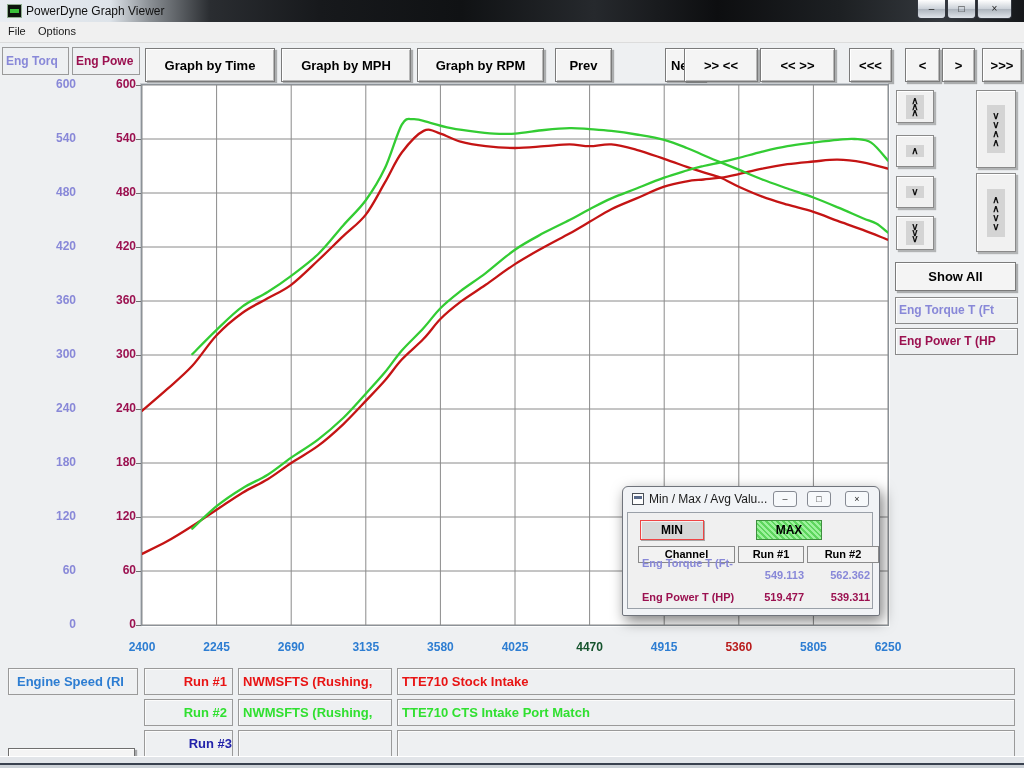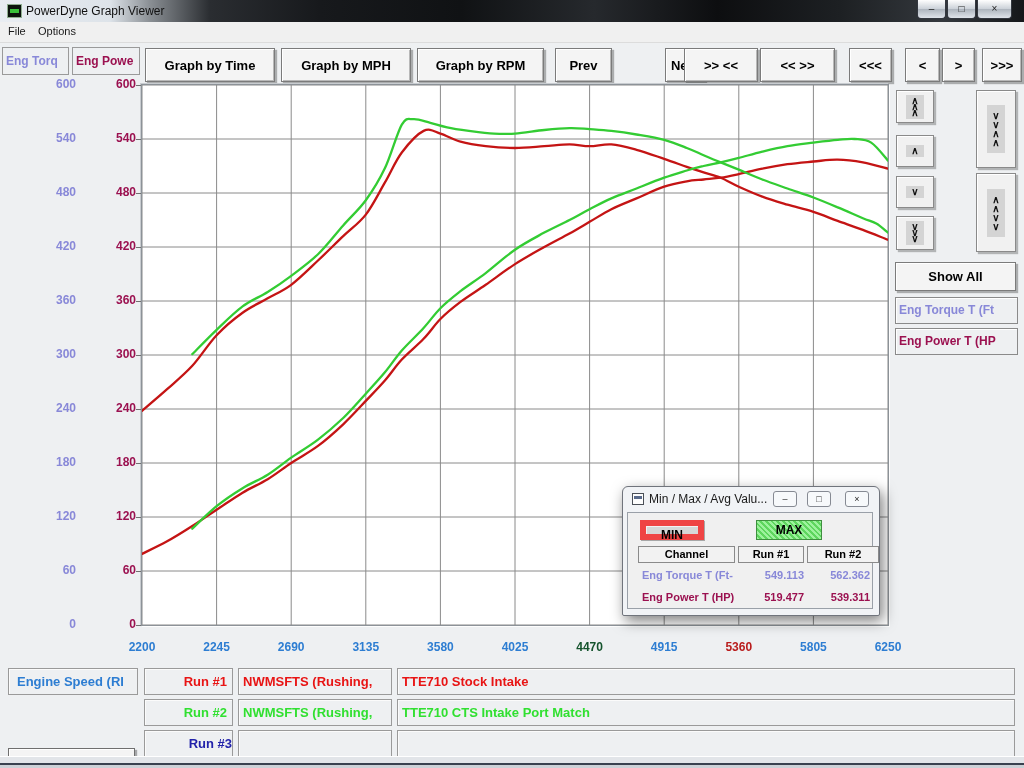--- a/index.html
+++ b/index.html
@@ -52,21 +52,21 @@
   .mm-title{position:absolute;left:0;top:0;width:100%;height:25px;font-size:12px;color:#1a1a1a;}
   .mm-title-text{position:absolute;left:26px;top:5px;white-space:nowrap;}
   .mm-icon{position:absolute;left:9px;top:6px;width:12px;height:12px;background:#fdfdfd;
     border:1px solid #4a4f57;box-sizing:border-box;}
   .mm-icon i{display:block;margin:2px 1px 0 1px;height:3px;background:#5a6b8c;}
   .mm-capbtn{position:absolute;top:4px;height:16px;width:24px;border:1px solid #868a93;border-radius:3px;
     background:#f7f9fb;color:#2a2a2a;font-size:9px;text-align:center;line-height:14px;box-sizing:border-box;}
   .mm-body{position:absolute;left:4px;top:25px;width:246px;height:97px;background:#f0f0f0;
     border:1px solid #9aa0a8;box-sizing:border-box;}
   .mm-min{position:absolute;left:12px;top:7px;width:64px;height:20px;background:#d7d7d7;
-    border:6px solid #ef4444;box-shadow:inset 1px 1px 0 #f2f2f2,1px 1px 0 rgba(0,0,0,.3);
+    border:1px solid #ef4444;box-shadow:inset 1px 1px 0 #f2f2f2,1px 1px 0 rgba(0,0,0,.3);
     font-size:12px;font-weight:bold;text-align:center;line-height:18px;box-sizing:border-box;}
   .mm-max{position:absolute;left:128px;top:7px;width:66px;height:20px;
     background:repeating-linear-gradient(45deg,#9df29d 0 2px,#5ed65e 2px 4px);
     border:1px solid #3f8f3f;font-size:12px;font-weight:bold;text-align:center;line-height:18px;box-sizing:border-box;}
   .mm-hdr{position:absolute;top:33px;height:17px;border:1px solid #8a8a8a;background:#f2f2f2;
     box-sizing:border-box;font-size:11px;font-weight:bold;text-align:center;line-height:15px;}
   .mm-row-label{position:absolute;font-size:11px;font-weight:bold;white-space:nowrap;}
   .mm-val{position:absolute;font-size:11px;font-weight:bold;text-align:right;width:70px;}
   
   .xlab{position:absolute;font-size:12px;font-weight:bold;}
@@ -175,21 +175,21 @@
     <div class="axis-label" style="left: 60px; top: 455px; width: 76px; text-align: right; color: rgb(155, 17, 80);">180</div>
     <div class="axis-label" style="left: 60px; top: 401px; width: 76px; text-align: right; color: rgb(155, 17, 80);">240</div>
     <div class="axis-label" style="left: 60px; top: 347px; width: 76px; text-align: right; color: rgb(155, 17, 80);">300</div>
     <div class="axis-label" style="left: 60px; top: 293px; width: 76px; text-align: right; color: rgb(155, 17, 80);">360</div>
     <div class="axis-label" style="left: 60px; top: 239px; width: 76px; text-align: right; color: rgb(155, 17, 80);">420</div>
     <div class="axis-label" style="left: 60px; top: 185px; width: 76px; text-align: right; color: rgb(155, 17, 80);">480</div>
     <div class="axis-label" style="left: 60px; top: 131px; width: 76px; text-align: right; color: rgb(155, 17, 80);">540</div>
     <div class="axis-label" style="left: 60px; top: 77px; width: 76px; text-align: right; color: rgb(155, 17, 80);">600</div>
   </div>
 <div id="x-ticks">
-    <div class="xlab" style="left: 114px; top: 640px; width: 56px; text-align: center; color: rgb(45, 125, 210);">2200</div>
+    <div class="xlab" style="left: 114px; top: 640px; width: 56px; text-align: center; color: rgb(45, 125, 210);">2400</div>
     <div class="xlab" style="left: 188.6px; top: 640px; width: 56px; text-align: center; color: rgb(45, 125, 210);">2245</div>
     <div class="xlab" style="left: 263.2px; top: 640px; width: 56px; text-align: center; color: rgb(45, 125, 210);">2690</div>
     <div class="xlab" style="left: 337.8px; top: 640px; width: 56px; text-align: center; color: rgb(45, 125, 210);">3135</div>
     <div class="xlab" style="left: 412.4px; top: 640px; width: 56px; text-align: center; color: rgb(45, 125, 210);">3580</div>
     <div class="xlab" style="left: 487px; top: 640px; width: 56px; text-align: center; color: rgb(45, 125, 210);">4025</div>
     <div class="xlab" style="left: 561.6px; top: 640px; width: 56px; text-align: center; color: #14532d;">4470</div>
     <div class="xlab" style="left: 636.2px; top: 640px; width: 56px; text-align: center; color: rgb(45, 125, 210);">4915</div>
     <div class="xlab" style="left: 710.8px; top: 640px; width: 56px; text-align: center; color: #b91c1c;">5360</div>
     <div class="xlab" style="left: 785.4px; top: 640px; width: 56px; text-align: center; color: rgb(45, 125, 210);">5805</div>
     <div class="xlab" style="left: 860px; top: 640px; width: 56px; text-align: center; color: rgb(45, 125, 210);">6250</div>
@@ -237,21 +237,21 @@
     <span class="mm-capbtn" style="left:150px;">–</span>
     <span class="mm-capbtn" style="left:184px;">□</span>
     <span class="mm-capbtn" style="left:222px;">×</span>
   </div>
   <div class="mm-body">
     <div class="mm-min">MIN</div>
     <div class="mm-max">MAX</div>
     <div class="mm-hdr" style="left:10px;width:97px;">Channel</div>
     <div class="mm-hdr" style="left:110px;width:66px;">Run #1</div>
     <div class="mm-hdr" style="left:179px;width:72px;">Run #2</div>
-    <div class="mm-row-label" style="left:14px;top:56px;color:#8888d8;">Eng Torque T (Ft-</div>
+    <div class="mm-row-label" style="left:14px;top:44px;color:#8888d8;">Eng Torque T (Ft-</div>
     <div class="mm-val" style="left:106px;top:56px;color:#8888d8;">549.113</div>
     <div class="mm-val" style="left:172px;top:56px;color:#8888d8;">562.362</div>
     <div class="mm-row-label" style="left:14px;top:78px;color:#9b1150;">Eng Power T (HP)</div>
     <div class="mm-val" style="left:106px;top:78px;color:#9b1150;">519.477</div>
     <div class="mm-val" style="left:172px;top:78px;color:#9b1150;">539.311</div>
   </div>
 </div>
 
 <div class="bot-box" style="left:8px;top:668px;width:130px;color:#2d7dd2;padding-left:8px;">Engine Speed (RI</div>
 

